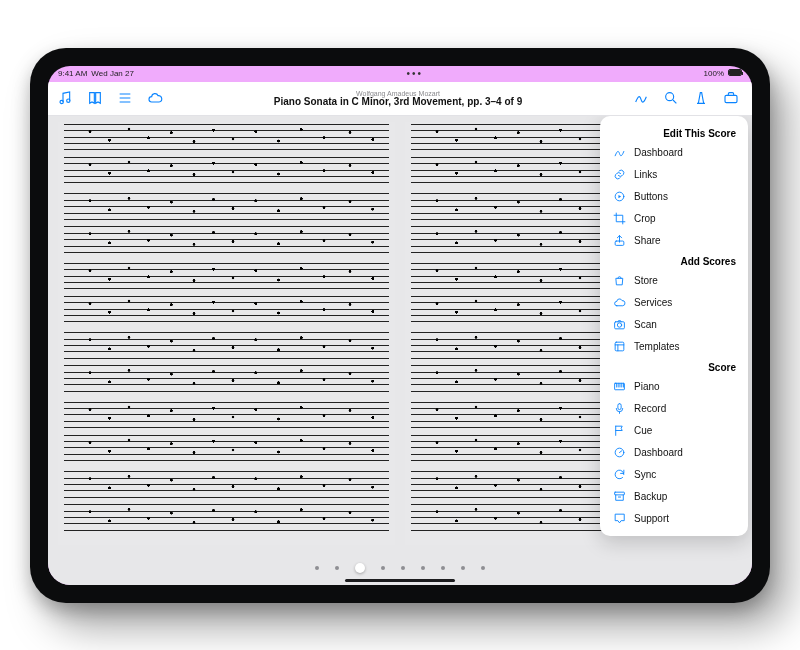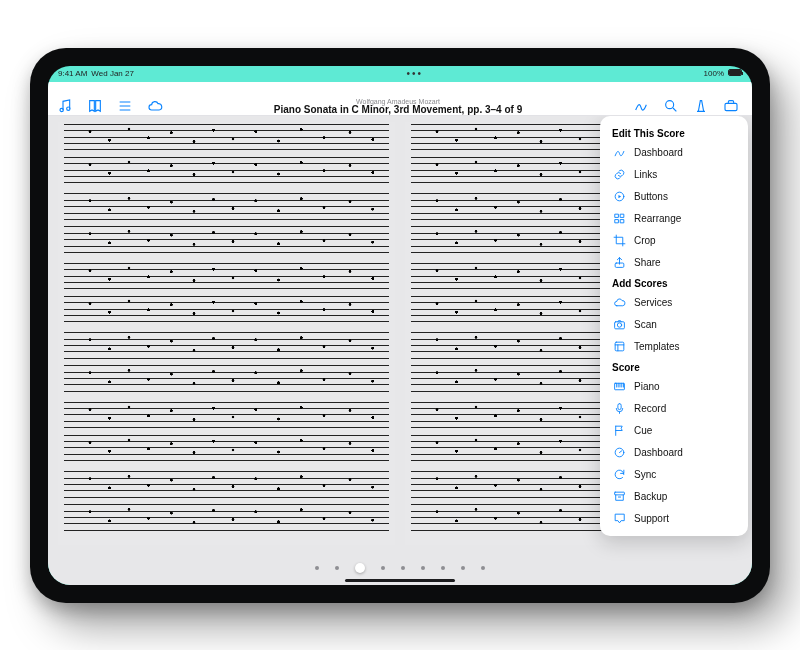--- a/index.html
+++ b/index.html
@@ -19,21 +19,21 @@
     background: #0b0c0d;
     border-radius: 36px;
     padding: 18px;
     box-shadow:
       18px 24px 40px rgba(0,0,0,0.35),
       0 8px 18px rgba(0,0,0,0.25);
     position: relative;
   }
   .screen {
     width: 100%; height: 100%;
-    background: #5eead4;
+    background: #f0abfc;
     border-radius: 22px;
     overflow: hidden;
     display: flex; flex-direction: column;
     position: relative;
   }
   
   .status {
     height: 16px;
     font-size: 8px;
     color: #222;
@@ -44,21 +44,21 @@
   .status .center { flex:1; text-align:center; font-size:10px; letter-spacing:2px; color:#333;}
   .status .right { display:flex; gap:4px; }
   .status .bat { width:14px; height:7px; border:1px solid #222; border-radius:2px; position:relative;}
   .status .bat::after { content:""; position:absolute; right:-2px; top:1.5px; width:1px; height:3px; background:#222;}
   .status .bat i { display:block; height:100%; width:100%; background:#222; border-radius:1px;}
   
   .toolbar {
     height: 34px;
     background: #fff;
     border-bottom: 1px solid #e2e2e6;
-    display:flex; align-items:flex-end;
+    display:flex; align-items:center;
     padding: 0 8px;
     gap:12px;
   }
   .tbicon {
     width:18px; height:18px;
     display:flex; align-items:center; justify-content:center;
     color:#0a84ff;
     cursor:pointer;
   }
   .tbicon svg { width:16px; height:16px; stroke:#0a84ff; fill:none; stroke-width:1.7; }
@@ -120,20 +120,21 @@
 
   
   .popover {
     position:absolute; top:0; right:4px;
     width:148px;
     background:#fff;
     border-radius:10px;
     box-shadow:0 6px 20px rgba(0,0,0,0.18);
     padding:8px 0 6px 0;
     font-size:10px;
+    text-align:right;
   }
   .popover .sect { font-weight:700; font-size:10px; padding:4px 12px 3px 12px; color:#000; }
   .popover .item {
     display:flex; align-items:center; gap:8px;
     padding:4px 12px;
     color:#111; cursor:pointer;
   }
   .popover .item .ic { width:14px; height:14px; display:flex; align-items:center; justify-content:center; }
   .popover .item .ic svg { width:13px; height:13px; stroke:#0a84ff; fill:none; stroke-width:1.7; stroke-linecap:round; stroke-linejoin:round;}
 </style>
@@ -492,31 +493,20 @@
                   <svg viewBox="0 0 24 24">
                     <circle cx="12" cy="12" r="8"></circle>
                     <path d="M10 9l5 3-5 3z" fill="#0a84ff" stroke="none"></path>
                   </svg>
                 </span>
                 <span>Buttons</span>
               </div>
               <div class="item">
                 <span class="ic">
                   <svg viewBox="0 0 24 24">
-                    <rect x="4" y="4" width="6" height="6"></rect>
-                    <rect x="14" y="4" width="6" height="6"></rect>
-                    <rect x="4" y="14" width="6" height="6"></rect>
-                    <rect x="14" y="14" width="6" height="6"></rect>
-                  </svg>
-                </span>
-                <span>Rearrange</span>
-              </div>
-              <div class="item">
-                <span class="ic">
-                  <svg viewBox="0 0 24 24">
                     <path d="M6 2v16h16"></path>
                     <path d="M2 6h16v16"></path>
                   </svg>
                 </span>
                 <span>Crop</span>
               </div>
               <div class="item">
                 <span class="ic">
                   <svg viewBox="0 0 24 24">
                     <path d="M12 3v12"></path>
@@ -525,20 +515,29 @@
                   </svg>
                 </span>
                 <span>Share</span>
               </div>
             </div>
           <div class="sect">Add Scores</div>
           <div id="sect-add">
               <div class="item">
                 <span class="ic">
                   <svg viewBox="0 0 24 24">
+                    <path d="M6 8h12l-1 12H7z"></path>
+                    <path d="M9 8a3 3 0 016 0"></path>
+                  </svg>
+                </span>
+                <span>Store</span>
+              </div>
+              <div class="item">
+                <span class="ic">
+                  <svg viewBox="0 0 24 24">
                     <path d="M7 18a4 4 0 010-8 5 5 0 019.6-1.5A4 4 0 1118 18H7z"></path>
                   </svg>
                 </span>
                 <span>Services</span>
               </div>
               <div class="item">
                 <span class="ic">
                   <svg viewBox="0 0 24 24">
                     <rect x="3" y="7" width="18" height="13" rx="2"></rect>
                     <circle cx="12" cy="13" r="4"></circle>

